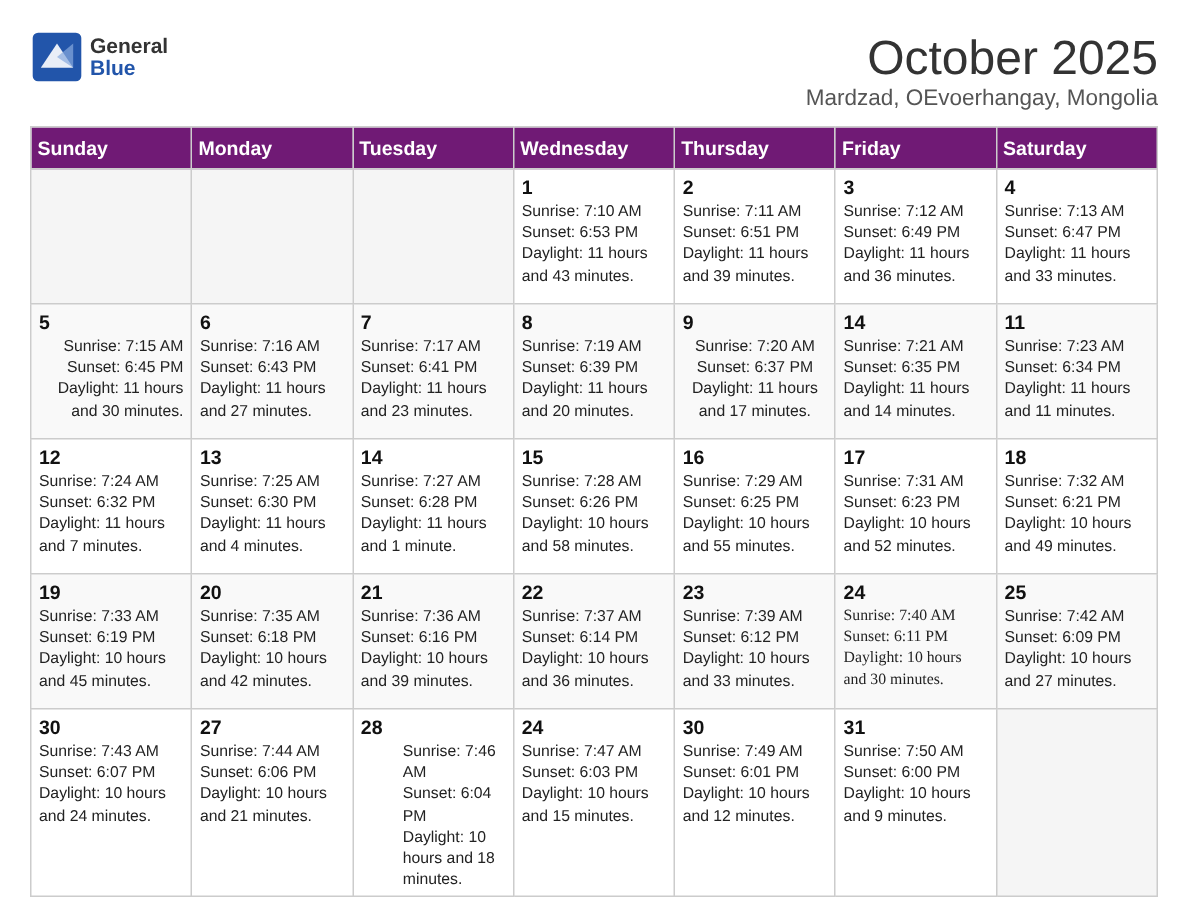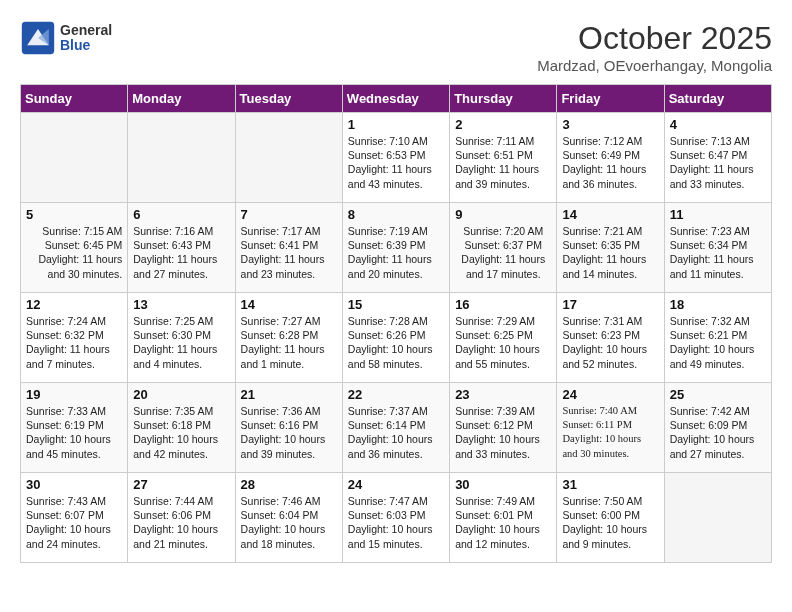--- a/index.html
+++ b/index.html
@@ -290,21 +290,21 @@
 Daylight: 10 hours and 24 minutes.</div>
         </td>
         <td>
           <div class="day-number">27</div>
           <div class="day-info" style="white-space: pre-line;">Sunrise: 7:44 AM
 Sunset: 6:06 PM
 Daylight: 10 hours and 21 minutes.</div>
         </td>
         <td>
           <div class="day-number">28</div>
-          <div class="day-info" style="white-space: pre-line;">Sunrise: 7:46 AM
+          <div class="day-info" style="white-space: pre-line; margin-left: 28px;">Sunrise: 7:46 AM
 Sunset: 6:04 PM
 Daylight: 10 hours and 18 minutes.</div>
         </td>
         <td>
           <div class="day-number">24</div>
           <div class="day-info" style="white-space: pre-line;">Sunrise: 7:47 AM
 Sunset: 6:03 PM
 Daylight: 10 hours and 15 minutes.</div>
         </td>
         <td>

